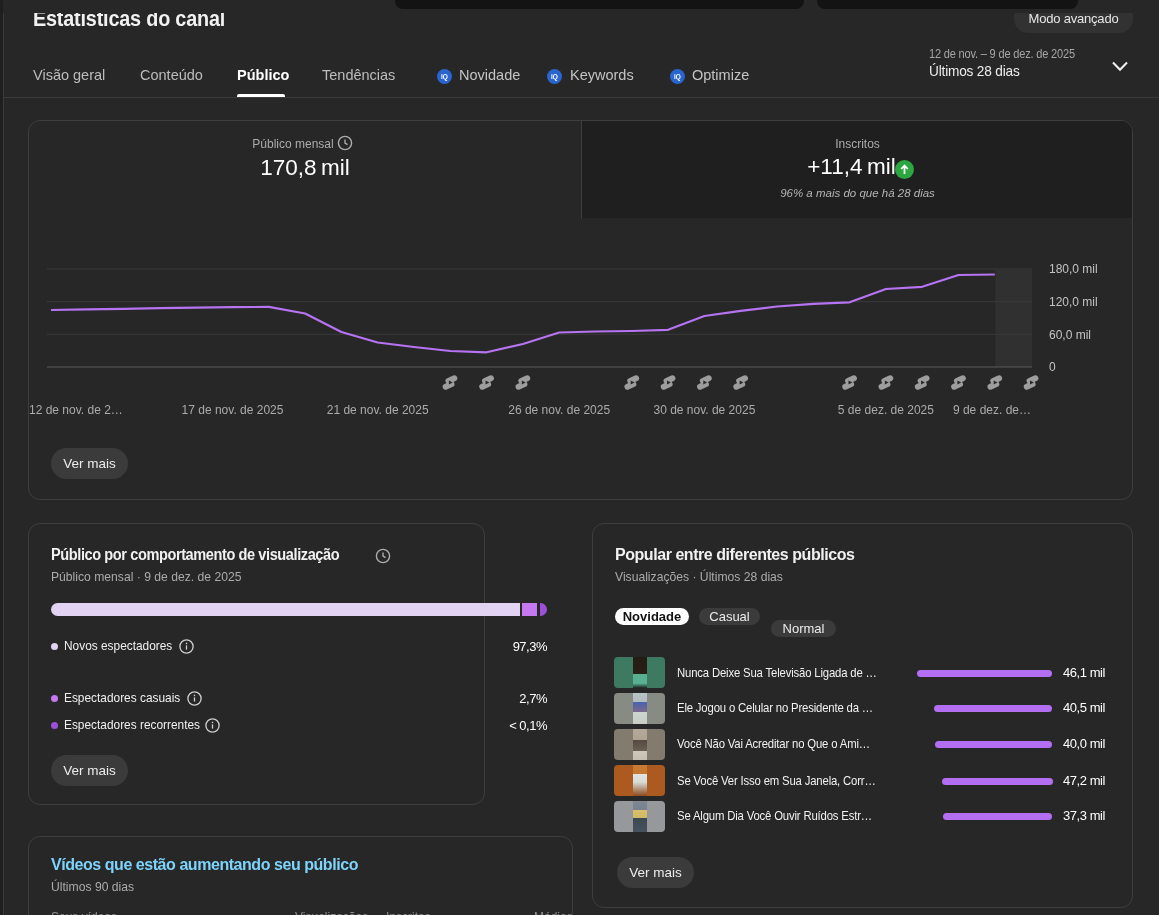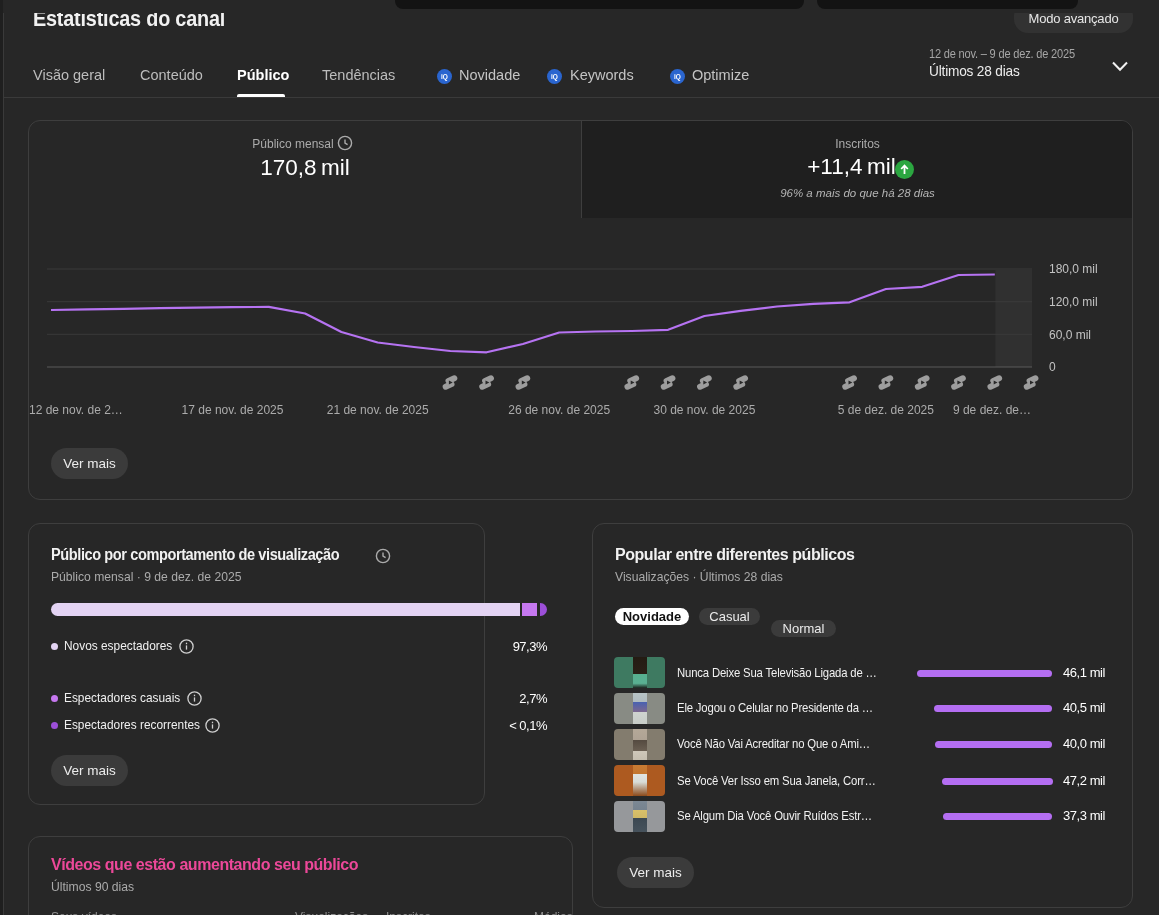--- a/index.html
+++ b/index.html
@@ -220,19 +220,19 @@
         </div>
       <div class="vt">Se Algum Dia Você Ouvir Ruídos Estr…</div>
       <div class="bar" style="left:350.3px;width:109.2px;"></div>
       <div class="val">37,3 mil</div>
     </div>
   </div>
   <div class="btn" style="left:24px;top:333px;width:77px;height:31px;">Ver mais</div>
 </div>
 
 <div class="card" style="left:28px;top:836px;width:545px;height:120px;">
-  <div class="abs" style="left:22px;top:19px;font-size:16px;letter-spacing:-0.45px;font-weight:700;color:#ec4899;">Vídeos que estão aumentando seu público</div>
+  <div class="abs" style="left:22px;top:19px;font-size:16px;letter-spacing:-0.45px;font-weight:700;color:#7dd3fc;">Vídeos que estão aumentando seu público</div>
   <div class="abs" style="left:22px;top:42px;font-size:13.5px;color:#ababab;transform:scaleX(0.9);transform-origin:left top;">Últimos 90 dias</div>
   <div class="abs" style="left:22px;top:73px;font-size:12px;color:#8f8f8f;">Seus vídeos</div>
   <div class="abs" style="left:266px;top:73px;font-size:12px;color:#8f8f8f;">Visualizações</div>
   <div class="abs" style="left:357px;top:73px;font-size:12px;color:#8f8f8f;">Inscritos</div>
   <div class="abs" style="left:505px;top:73px;font-size:12px;color:#8f8f8f;">Médias</div>
 </div>
 
 </body></html>

